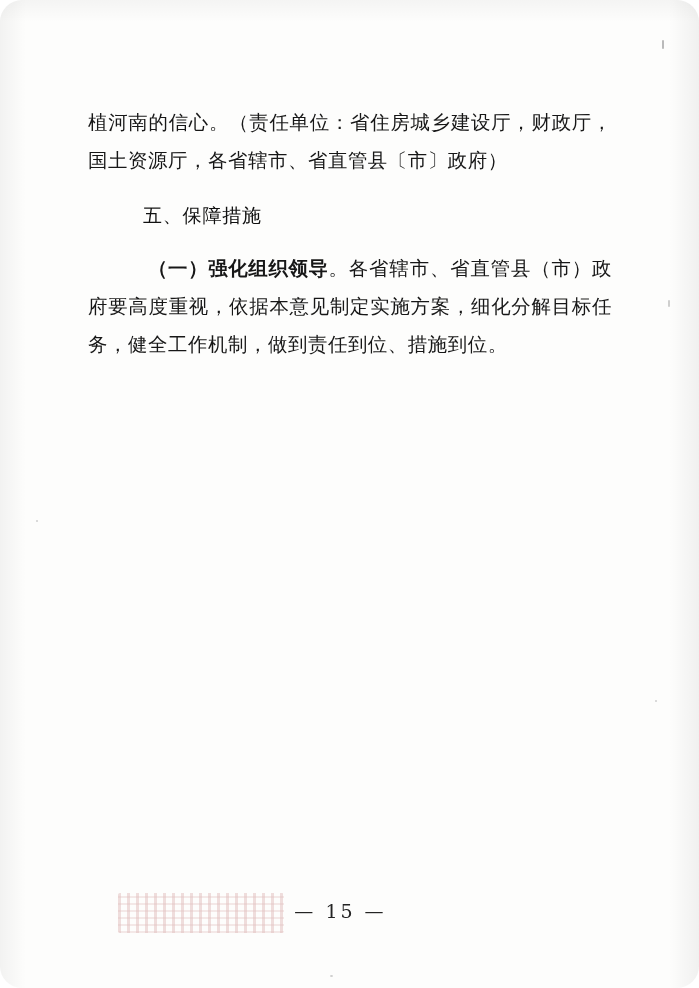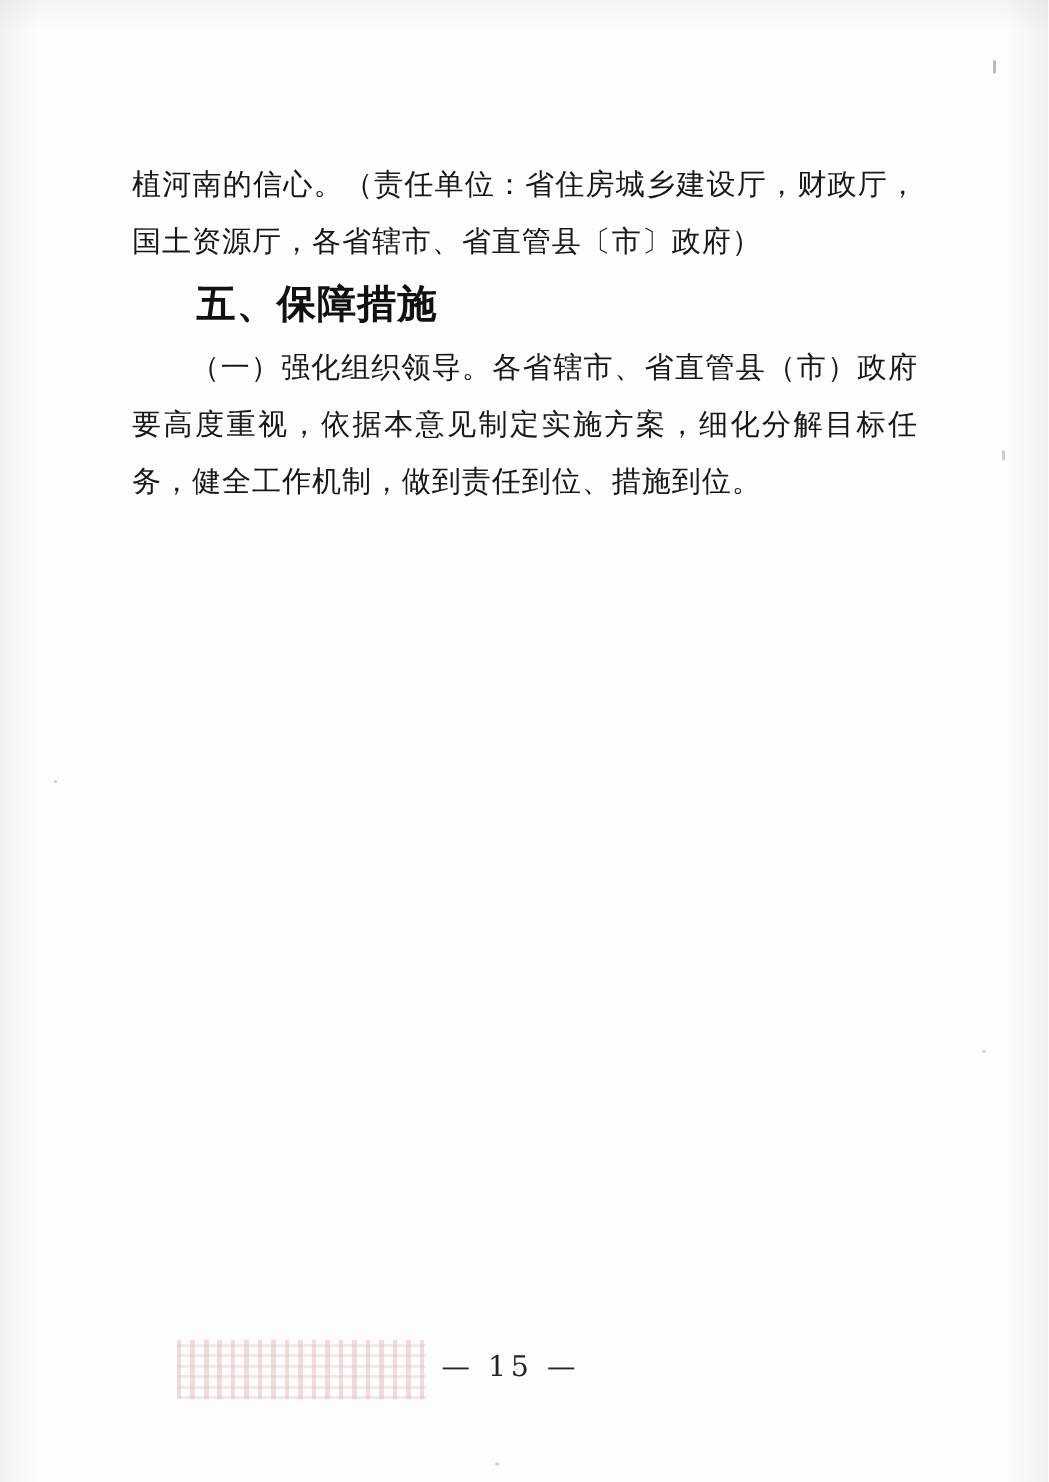--- a/index.html
+++ b/index.html
@@ -18,20 +18,21 @@
 
   
   .page {
     position: absolute;
     inset: 0;
     background:
       linear-gradient(to right, rgba(0,0,0,0.045) 0px, rgba(0,0,0,0.0) 26px),
       linear-gradient(to left, rgba(0,0,0,0.05) 0px, rgba(0,0,0,0.0) 30px),
       linear-gradient(to bottom, rgba(0,0,0,0.035) 0px, rgba(0,0,0,0) 22px),
       #fdfdfc;
+    border-radius: 22px;
   }
 
   .content {
     position: absolute;
     left: 88px;
     top: 104px;
     width: 524px;
   }
 
   .para {
@@ -43,34 +44,35 @@
     margin: 0 0 1px 0;
     color: #171717;
     font-family: "DejaVu Serif", "Liberation Serif", serif;
   }
 
   .indent {
     text-indent: 39px;
   }
 
   .heading {
-    font-size: 26px;
+    font-size: 19px;
     line-height: 38px;
     letter-spacing: 0.8px;
     text-indent: 39px;
-    font-weight: bold;
-    margin: 4px;
+    font-weight: normal;
+    margin: 16px;
     color: #111111;
     font-family: "DejaVu Sans", "Liberation Sans", sans-serif;
   }
 
   .bold-run {
-    font-weight: normal;
+    font-weight: bold;
     font-family: "DejaVu Sans", "Liberation Sans", sans-serif;
     letter-spacing: 0.4px;
+    margin-left: 21px;
   }
 
   
   .footer {
     position: absolute;
     left: 0;
     right: 0;
     bottom: 66px;
     text-align: center;
     padding-right: 18px;

